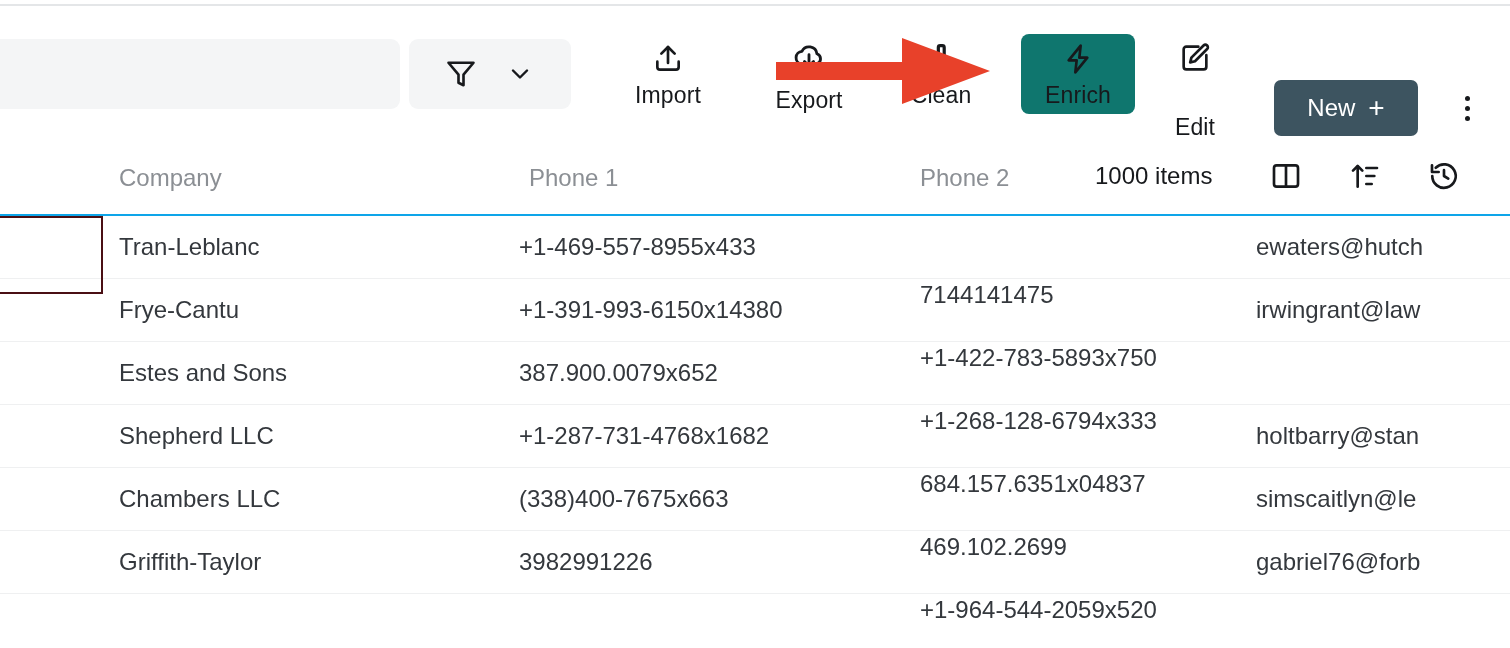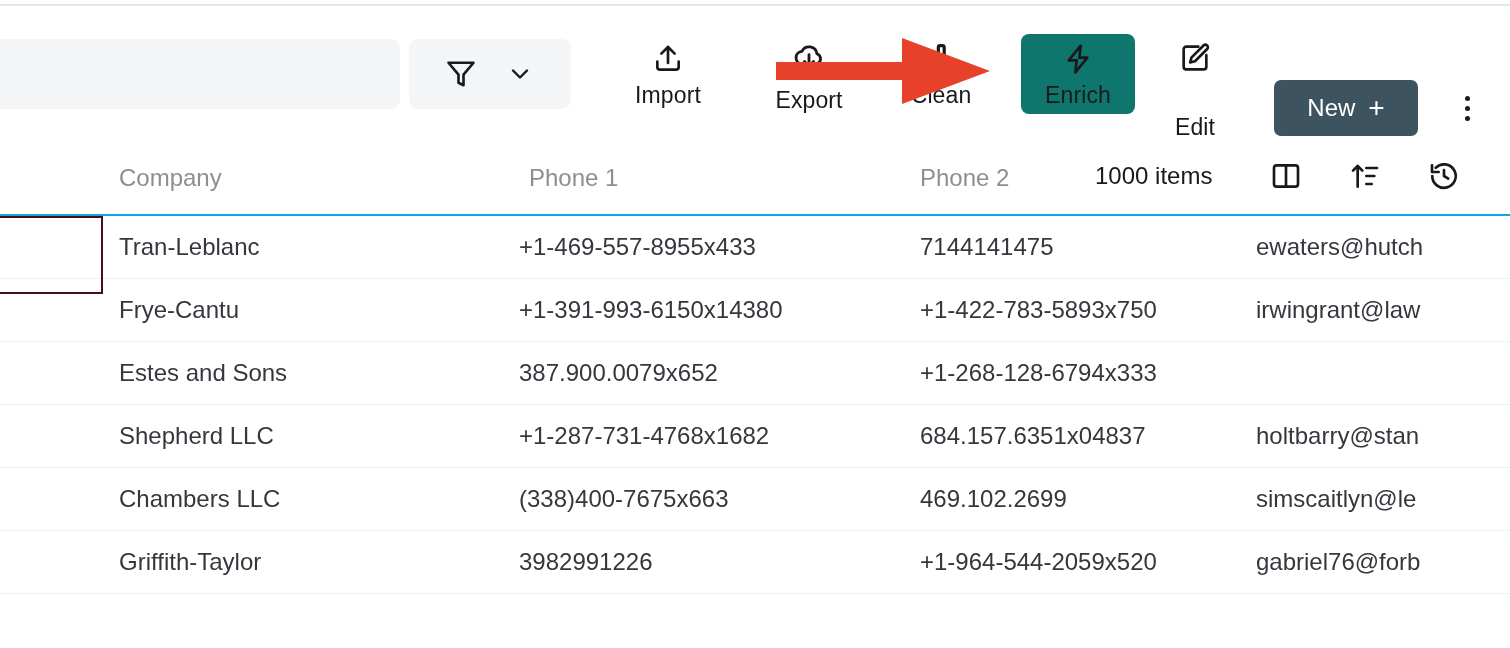--- a/index.html
+++ b/index.html
@@ -189,21 +189,21 @@
   .cell {
     position: absolute;
     top: 50%;
     transform: translateY(-50%);
     font-size: 24px;
     color: #34383d;
     white-space: nowrap;
   }
   .c-company { left: 119px; }
   .c-phone1  { left: 519px; }
-  .c-phone2  { left: 920px; }
+  .c-phone2  { left: 920px; margin-top: 48px; }
   .c-email   { left: 1256px; }
 
   
   .sel-cell {
     position: absolute;
     left: -2px; top: 0px;
     width: 105px; height: 78px;
     border: 2px solid #4a0f14;
     background: transparent;
     pointer-events: auto;

